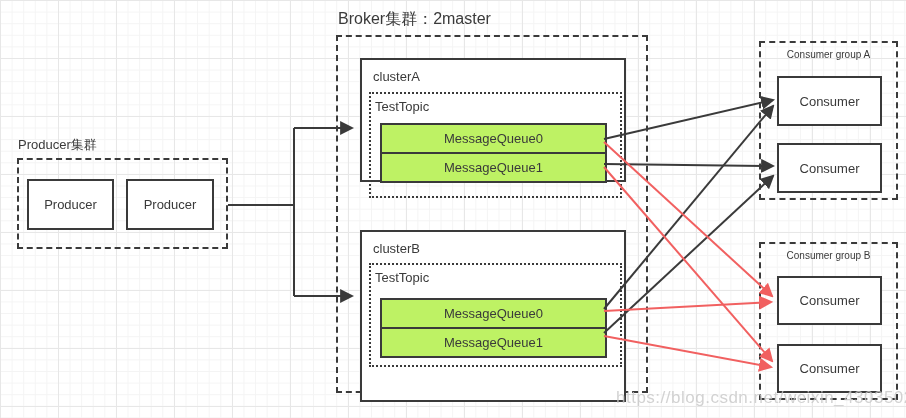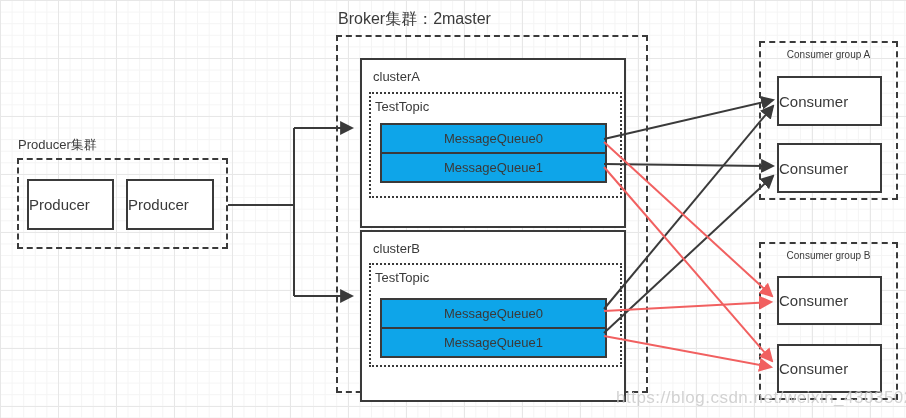--- a/index.html
+++ b/index.html
@@ -19,27 +19,27 @@
       linear-gradient(to right,#f4f4f4 1px,transparent 1px),
       linear-gradient(to bottom,#f4f4f4 1px,transparent 1px);
     background-size:58px 58px,58px 58px,11.6px 11.6px,11.6px 11.6px;
   }
   .abs{position:absolute;box-sizing:border-box;}
   .lbl{font-size:13px;line-height:15px;white-space:nowrap;color:#3a3a3a;}
   .dashed-box{border:2px dashed #3a3a3a;background:transparent;}
   .solid-box{border:2px solid #3a3a3a;background:#fff;}
   .dotted-box{border:2px dotted #3a3a3a;background:transparent;text-align:right;}
   .node{
-    display:flex;align-items:center;justify-content:flex-start;
+    display:flex;align-items:center;justify-content:center;
     border:2px solid #3a3a3a;background:#fff;
-    font-size:15px;
+    font-size:13px;
   }
   .queue-row{
     display:flex;align-items:center;justify-content:center;
-    border:2px solid #3a3a3a;background:#0ea5e9;
+    border:2px solid #3a3a3a;background:#bef264;
     font-size:13px;height:27px;
   }
   .queue-row + .queue-row{margin-top:-2px;}
   .cg-title{
     position:absolute;left:0;right:0;top:6px;
     text-align:center;font-size:10px;
   }
   svg.wires{position:absolute;left:0;top:0;z-index:5;pointer-events:none;}
   .watermark{
     position:absolute;left:616px;top:388px;z-index:6;
@@ -57,21 +57,21 @@
   <div class="abs node" style="left:27px;top:179px;width:87px;height:51px;">
     <span>Producer</span>
   </div>
   <div class="abs node" style="left:126px;top:179px;width:88px;height:51px;">
     <span>Producer</span>
   </div>
 
   <div class="abs lbl" style="left:338px;top:11px;font-size:16px;">Broker集群：2master</div>
   <div class="abs dashed-box" style="left:336px;top:35px;width:312px;height:358px;"></div>
 
-  <div class="abs solid-box" style="left:360px;top:58px;width:266px;height:170px;">
+  <div class="abs solid-box" style="left:360px;top:58px;width:266px;height:124px;">
     <div class="lbl" style="position:absolute;left:11px;top:9px;">clusterA</div>
     <div class="dotted-box" style="position:absolute;left:7px;top:32px;width:249px;height:102px;">
       <div class="lbl" style="position:absolute;left:4px;top:5px;">TestTopic</div>
       <div style="position:absolute;left:9px;top:29px;width:227px;">
         <div class="queue-row">
           <span>MessageQueue0</span>
         </div>
         <div class="queue-row">
           <span>MessageQueue1</span>
         </div>

